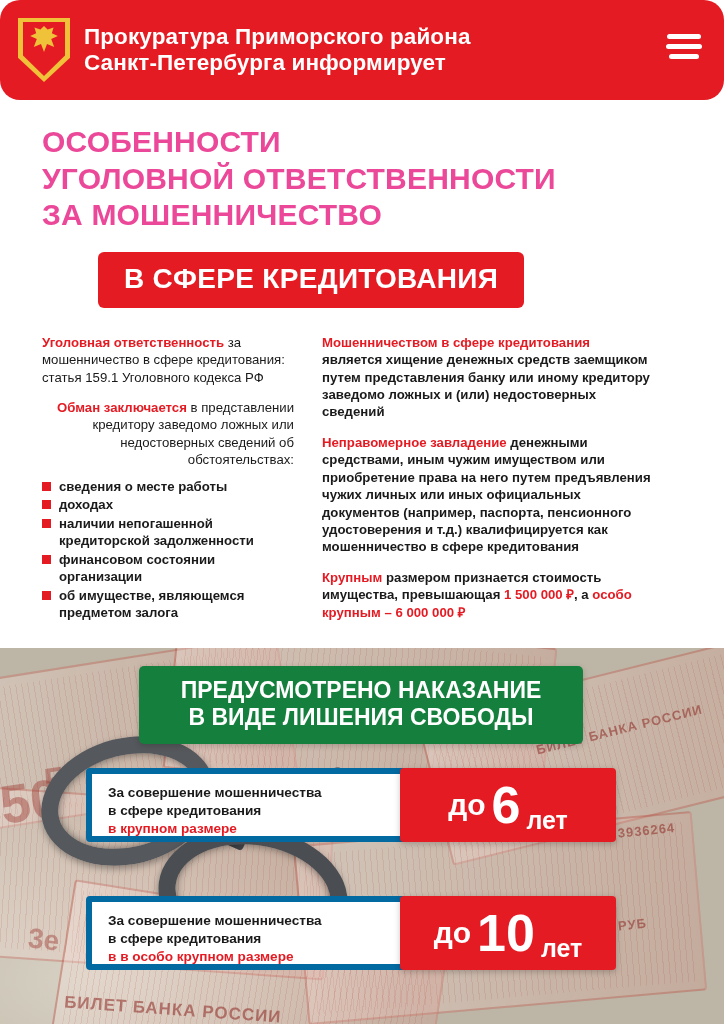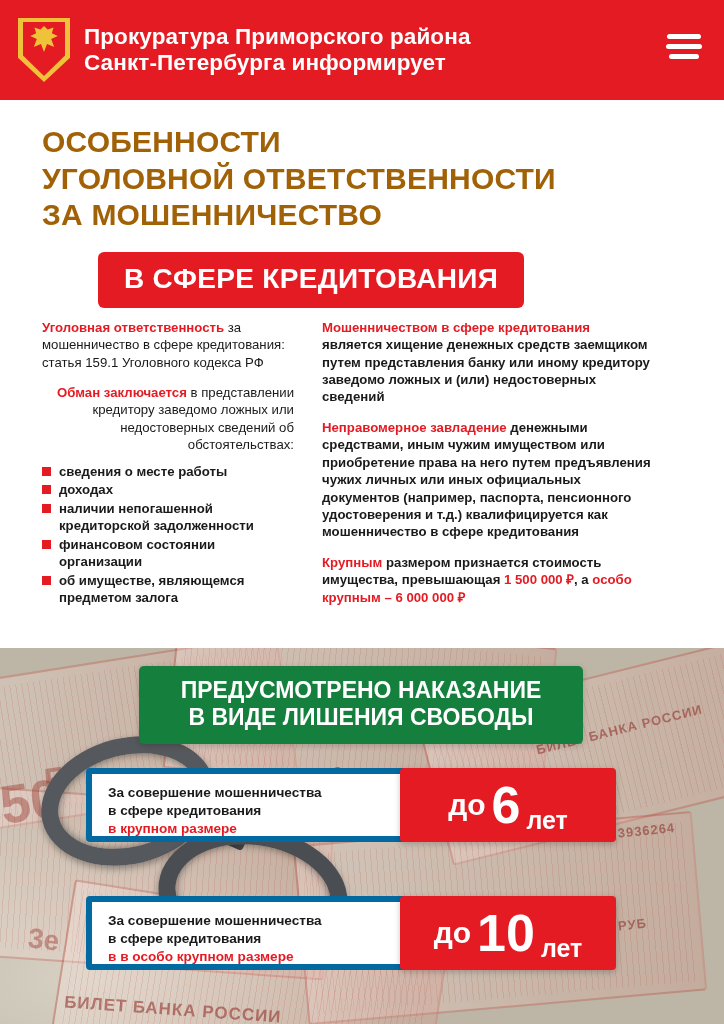--- a/index.html
+++ b/index.html
@@ -19,20 +19,21 @@
   }
 
   
   .header {
     position: relative;
     height: 100px;
     background: #e51b23;
     display: flex;
     align-items: center;
     padding: 0 18px;
+    border-radius: 20px;
   }
   .emblem {
     width: 52px;
     height: 64px;
     flex: 0 0 52px;
     position: relative;
     margin-right: 14px;
   }
   .emblem .shield {
     position: absolute;
@@ -81,42 +82,42 @@
   }
   .wave-icon span:nth-child(1) { top: 6px;  width: 34px; left: 5px; }
   .wave-icon span:nth-child(2) { top: 16px; width: 36px; left: 4px; }
   .wave-icon span:nth-child(3) { top: 26px; width: 30px; left: 7px; }
 
   
   .title-block {
     padding: 24px 26px 0 42px;
   }
   .main-title {
-    color: #a16207;
+    color: #ec4899;
     font-weight: bold;
     font-size: 30px;
     line-height: 1.22;
     letter-spacing: 0.2px;
   }
   .ribbon {
     margin: 18px 0 0 56px;
     display: inline-block;
     background: #e51b23;
     color: #ffffff;
     font-weight: bold;
     font-size: 28px;
     padding: 11px 26px 13px 26px;
     border-radius: 6px;
     letter-spacing: 0.3px;
   }
 
   
   .columns {
     display: flex;
-    padding: 11px 26px 0 42px;
+    padding: 26px 26px 0 42px;
     gap: 28px;
   }
   .col { font-size: 13.2px; line-height: 1.32; color: #1a1a1a; }
   .col-left { width: 252px; }
   .col-right { width: 330px; }
   .para { margin-bottom: 13px; }
   .para.tight { margin-bottom: 9px; text-align: right; }
   .red { color: #e51b23; font-weight: bold; }
   .bold { font-weight: bold; }
 

